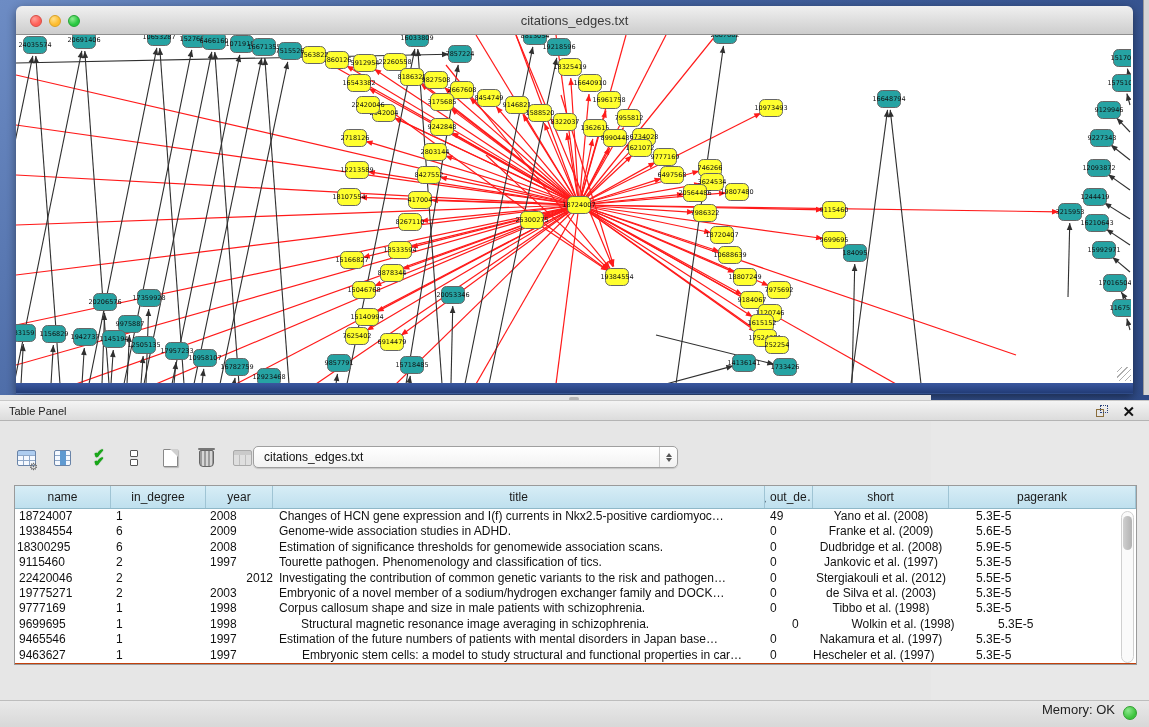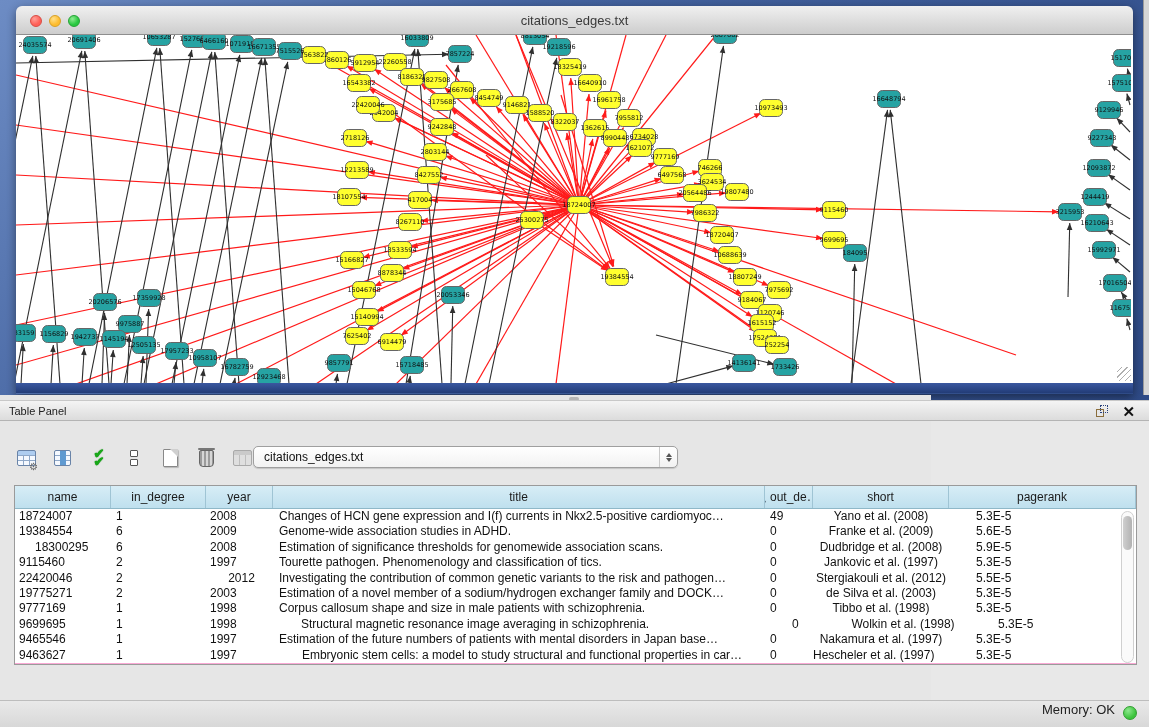--- a/index.html
+++ b/index.html
@@ -61,21 +61,21 @@
   .combo { position:absolute; left:253px; top:51px; width:425px; height:22px; background:linear-gradient(#ffffff,#f2f2f2);
            border:1px solid #9f9f9f; border-radius:5px; display:flex; align-items:center; cursor:pointer;
            box-shadow:inset 0 1px 0 #fff,0 1px 1px rgba(0,0,0,.15); }
   .combo-text { flex:1; padding-left:10px; font-size:12px; color:#111; }
   .combo-arrows { width:18px; height:100%; display:flex; flex-direction:column; align-items:center; justify-content:center; gap:1px; border-left:1px solid #c9c9c9; }
   .combo-arrows i { border:3.5px solid transparent; }
   .combo-arrows .up { border-bottom:4px solid #555; }
   .combo-arrows .dn { border-top:4px solid #555; }
 
   
-  .tablebox { position:absolute; left:14px; top:90px; width:1123px; height:180px; background:#f9a8d4; border:1px solid #9a9a9a; overflow:hidden; }
+  .tablebox { position:absolute; left:14px; top:90px; width:1123px; height:180px; background:#c2410c; border:1px solid #9a9a9a; overflow:hidden; }
   .thead { display:flex; height:23px; background:linear-gradient(#d7edf6,#bfe0ee); border-bottom:1px solid #8fb8c8; }
   .th { font-size:12px; color:#1a1a1a; display:flex; align-items:center; justify-content:center; border-right:1px solid #9fc4d4; cursor:pointer; overflow:hidden; white-space:nowrap; }
   .th .sortglyph { margin-right:4px; font-size:10px; color:#123; }
   .trow { display:flex; height:15.4px; background:#fff; }
   .td { font-size:12px; color:#111; white-space:nowrap; overflow:hidden; line-height:15.4px; cursor:default; }
   .vscroll { position:absolute; right:2px; top:25px; width:13px; height:152px; background:#fafafa; border:1px solid #d0d0d0; border-radius:7px; }
   .vthumb { position:absolute; left:1px; top:4px; width:9px; height:34px; background:linear-gradient(90deg,#cfcfcf,#b2b2b2); border-radius:5px; cursor:pointer; }
 
   
   .tabs { position:absolute; left:0; right:0; top:278px; display:flex; justify-content:center; }
@@ -868,51 +868,51 @@
           <div class="trow">
             <div class="td" style="width: 96px; text-align: left; padding-left: 4px;">19384554</div>
             <div class="td" style="width: 95px; text-align: left; padding-left: 5px;">6</div>
             <div class="td" style="width: 67px; text-align: left; padding-left: 4px;">2009</div>
             <div class="td" style="width: 492px; text-align: left; padding-left: 6px;">Genome-wide association studies in ADHD.</div>
             <div class="td" style="width: 48px; text-align: left; padding-left: 5px;">0</div>
             <div class="td" style="width: 136px; text-align: center;">Franke et al. (2009)</div>
             <div class="td" style="width: 148px; flex: 1 1 0%; text-align: left; padding-left: 27px;">5.6E-5</div>
           </div>
           <div class="trow">
-            <div class="td" style="width: 96px; text-align: left; padding-left: 20px;">18300295</div>
+            <div class="td" style="width: 96px; text-align: left; padding-left: 2px;">18300295</div>
             <div class="td" style="width: 95px; text-align: left; padding-left: 5px;">6</div>
             <div class="td" style="width: 67px; text-align: left; padding-left: 4px;">2008</div>
             <div class="td" style="width: 492px; text-align: left; padding-left: 6px;">Estimation of significance thresholds for genomewide association scans.</div>
             <div class="td" style="width: 48px; text-align: left; padding-left: 5px;">0</div>
             <div class="td" style="width: 136px; text-align: center;">Dudbridge et al. (2008)</div>
             <div class="td" style="width: 148px; flex: 1 1 0%; text-align: left; padding-left: 27px;">5.9E-5</div>
           </div>
           <div class="trow">
             <div class="td" style="width: 96px; text-align: left; padding-left: 4px;">9115460</div>
             <div class="td" style="width: 95px; text-align: left; padding-left: 5px;">2</div>
             <div class="td" style="width: 67px; text-align: left; padding-left: 4px;">1997</div>
             <div class="td" style="width: 492px; text-align: left; padding-left: 6px;">Tourette pathogen. Phenomenology and classification of tics.</div>
             <div class="td" style="width: 48px; text-align: left; padding-left: 5px;">0</div>
             <div class="td" style="width: 136px; text-align: center;">Jankovic et al. (1997)</div>
             <div class="td" style="width: 148px; flex: 1 1 0%; text-align: left; padding-left: 27px;">5.3E-5</div>
           </div>
           <div class="trow">
             <div class="td" style="width: 96px; text-align: left; padding-left: 4px;">22420046</div>
             <div class="td" style="width: 95px; text-align: left; padding-left: 5px;">2</div>
-            <div class="td" style="width: 67px; text-align: center; padding-left: 4px;">2012</div>
+            <div class="td" style="width: 67px; text-align: right; padding-left: 4px;">2012</div>
             <div class="td" style="width: 492px; text-align: left; padding-left: 6px;">Investigating the contribution of common genetic variants to the risk and pathogen…</div>
             <div class="td" style="width: 48px; text-align: left; padding-left: 5px;">0</div>
             <div class="td" style="width: 136px; text-align: center;">Stergiakouli et al. (2012)</div>
             <div class="td" style="width: 148px; flex: 1 1 0%; text-align: left; padding-left: 27px;">5.5E-5</div>
           </div>
           <div class="trow">
             <div class="td" style="width: 96px; text-align: left; padding-left: 4px;">19775271</div>
             <div class="td" style="width: 95px; text-align: left; padding-left: 5px;">2</div>
             <div class="td" style="width: 67px; text-align: left; padding-left: 4px;">2003</div>
-            <div class="td" style="width: 492px; text-align: left; padding-left: 6px;">Estimation of a novel member of a sodium/hydrogen exchanger family and DOCK…</div>
+            <div class="td" style="width: 492px; text-align: left; padding-left: 6px;">Embryonic of a novel member of a sodium/hydrogen exchanger family and DOCK…</div>
             <div class="td" style="width: 48px; text-align: left; padding-left: 5px;">0</div>
             <div class="td" style="width: 136px; text-align: center;">de Silva et al. (2003)</div>
             <div class="td" style="width: 148px; flex: 1 1 0%; text-align: left; padding-left: 27px;">5.3E-5</div>
           </div>
           <div class="trow">
             <div class="td" style="width: 96px; text-align: left; padding-left: 4px;">9777169</div>
             <div class="td" style="width: 95px; text-align: left; padding-left: 5px;">1</div>
             <div class="td" style="width: 67px; text-align: left; padding-left: 4px;">1998</div>
             <div class="td" style="width: 492px; text-align: left; padding-left: 6px;">Corpus callosum shape and size in male patients with schizophrenia.</div>
             <div class="td" style="width: 48px; text-align: left; padding-left: 5px;">0</div>

